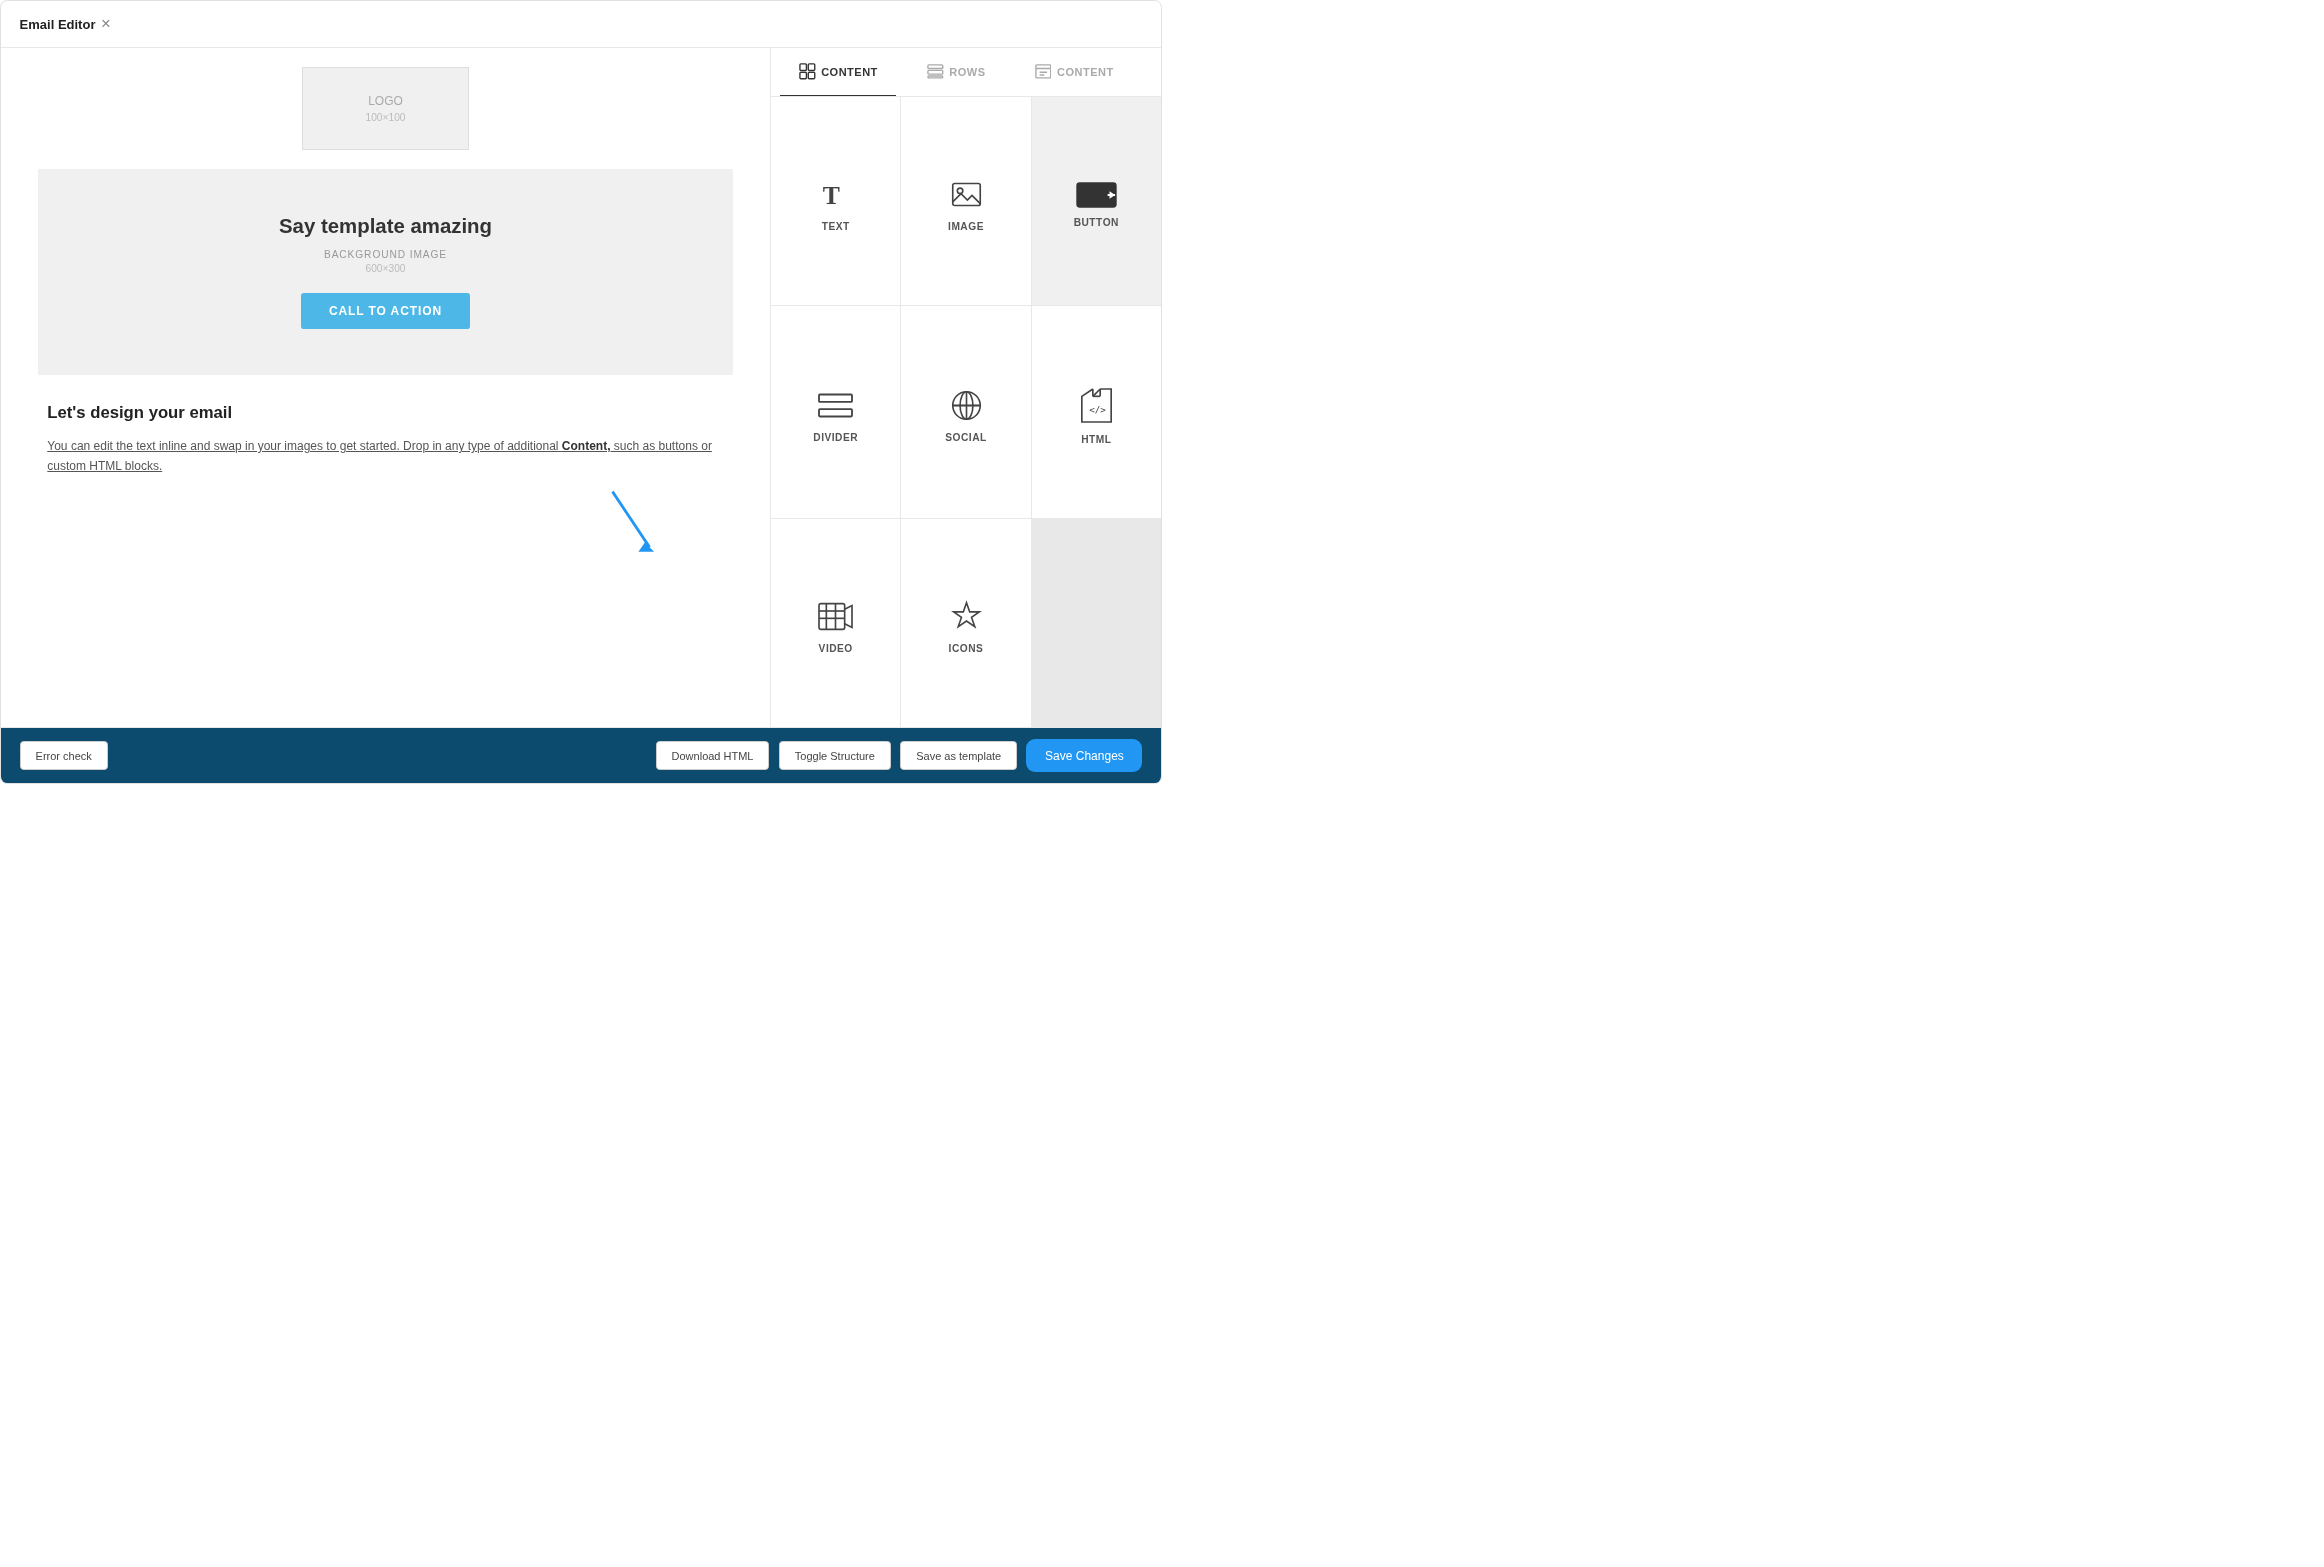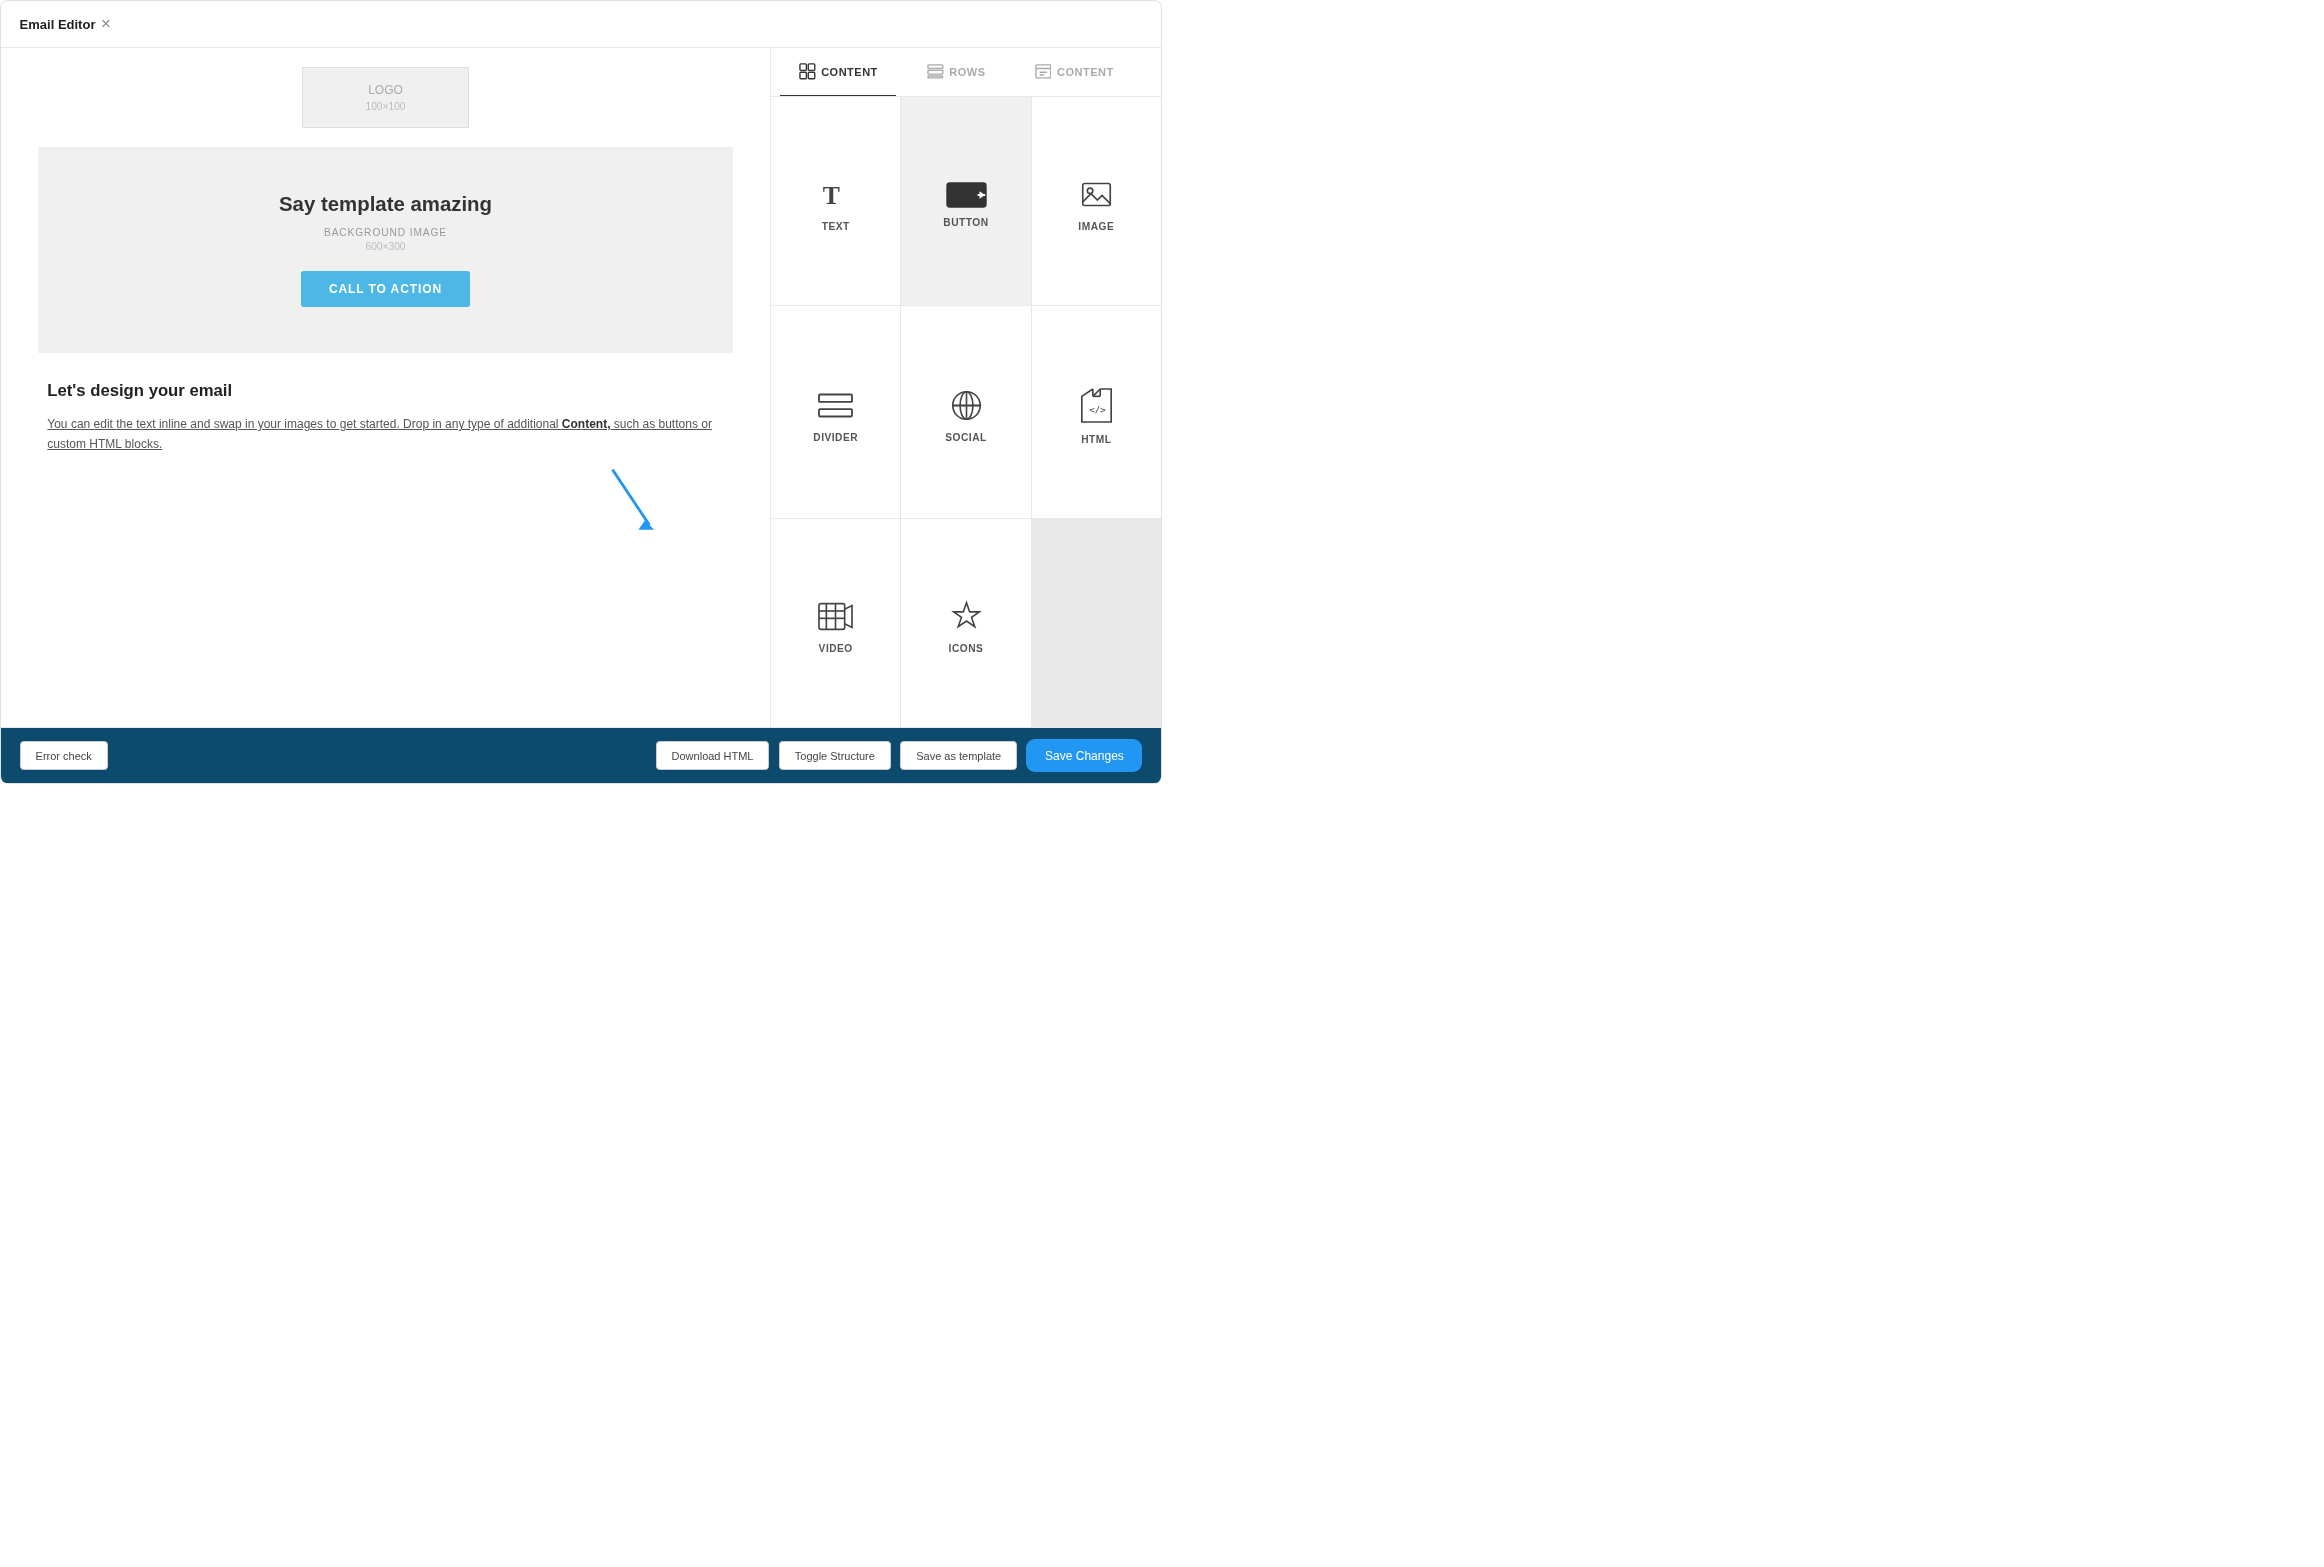--- a/index.html
+++ b/index.html
@@ -50,21 +50,21 @@
       flex: 1;
       overflow-y: auto;
       padding: 18.6px 37px;
       background: #fff;
       border-right: 0.9px solid #e8e8e8;
     }
 
     
     .logo-placeholder {
       width: 167px;
-      height: 61px;
+      height: 83px;
       background: #f0f0f0;
       border: 0.9px solid #ddd;
       display: flex;
       flex-direction: column;
       align-items: center;
       justify-content: center;
       margin: 0 auto 18.6px auto;
       color: #999;
       font-size: 11px;
     }
@@ -345,40 +345,40 @@
 
       <div class="content-item">
         <span class="item-icon">
           <svg width="33" height="33" viewBox="0 0 36 36" fill="none" stroke="#444" stroke-width="2">
             <text x="4" y="28" font-size="28" font-weight="900" font-family="Georgia,serif" fill="#444" stroke="none">T</text>
           </svg>
         </span>
         <span class="content-item-label">TEXT</span>
       </div>
 
+      <div class="content-item">
+        <span class="item-icon">
+          <svg width="33" height="33" viewBox="0 0 36 36" fill="none" stroke="#444" stroke-width="1.8">
+            <rect x="3" y="6" width="30" height="24" rx="2"></rect>
+            <circle cx="11" cy="14" r="3"></circle>
+            <polyline points="3,26 12,17 19,24 24,19 33,28"></polyline>
+          </svg>
+        </span>
+        <span class="content-item-label">IMAGE</span>
+      </div>
+
       <div class="content-item active">
         <span class="item-icon">
           <svg width="41" height="26" viewBox="0 0 44 28" fill="none">
             <rect x="1" y="1" width="42" height="26" rx="3" fill="#333" stroke="#333" stroke-width="1.5"></rect>
             <line x1="34" y1="14" x2="42" y2="14" stroke="white" stroke-width="2"></line>
             <polygon points="36,10 42,14 36,18" fill="white"></polygon>
           </svg>
         </span>
         <span class="content-item-label">BUTTON</span>
-      </div>
-
-      <div class="content-item">
-        <span class="item-icon">
-          <svg width="33" height="33" viewBox="0 0 36 36" fill="none" stroke="#444" stroke-width="1.8">
-            <rect x="3" y="6" width="30" height="24" rx="2"></rect>
-            <circle cx="11" cy="14" r="3"></circle>
-            <polyline points="3,26 12,17 19,24 24,19 33,28"></polyline>
-          </svg>
-        </span>
-        <span class="content-item-label">IMAGE</span>
       </div>
 
       <div class="content-item">
         <span class="item-icon">
           <svg width="37" height="33" viewBox="0 0 40 36" fill="none" stroke="#444" stroke-width="2">
             <rect x="2" y="6" width="36" height="8" rx="1"></rect>
             <rect x="2" y="22" width="36" height="8" rx="1"></rect>
           </svg>
         </span>
         <span class="content-item-label">DIVIDER</span>

